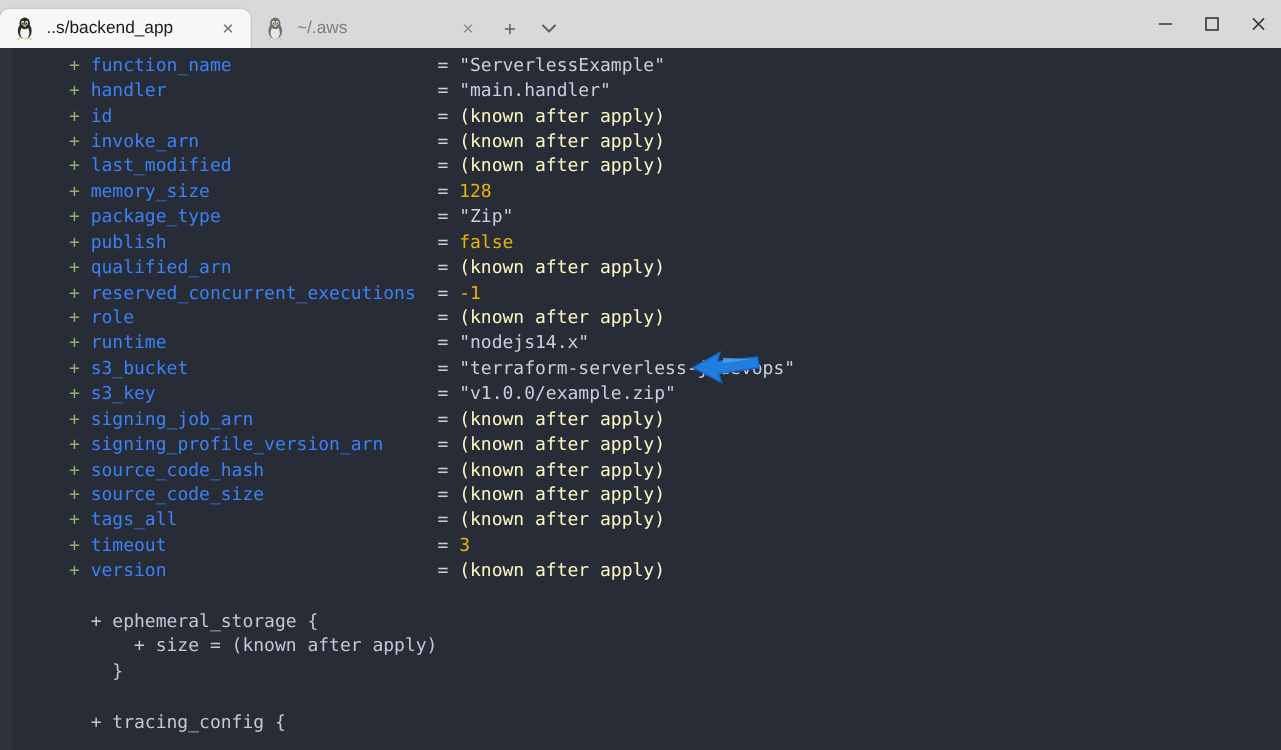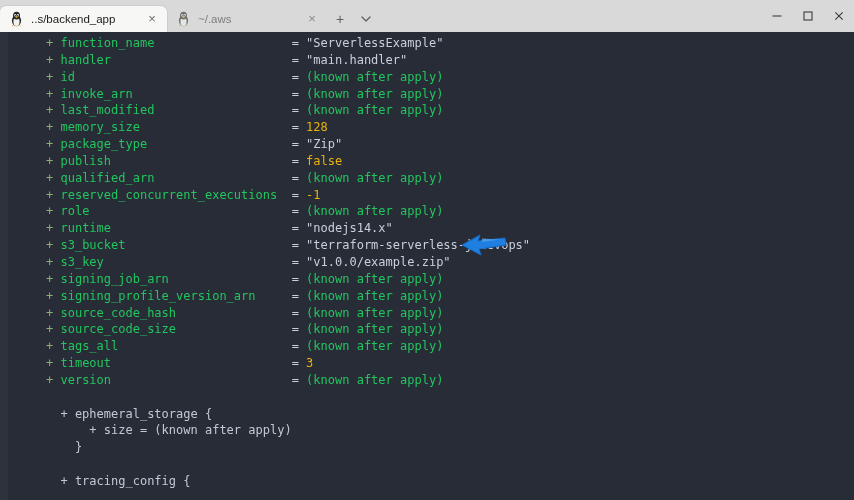--- a/index.html
+++ b/index.html
@@ -162,25 +162,25 @@
     line-height: 16.85px;
     white-space: pre;
     color: #c3c8d4;
   }
   .line {
     height: 16.85px;
     padding-left: 46px;
     white-space: pre;
   }
   .ln-plus   { color: #8fae6b; }
-  .ln-name   { color: #22c55e; }
+  .ln-name   { color: #3b82f6; }
   .ln-eq     { color: #c9cfdb; }
   .ln-str    { color: #c9cfdb; }
   .ln-num    { color: #eab308; }
-  .ln-known  { color: #22c55e; }
+  .ln-known  { color: #fef9c3; }
 
   
   #mouse-cursor {
     position: absolute;
     left: 460px;
     top: 232px;
     width: 48px;
     height: 26px;
     pointer-events: none;
   }

